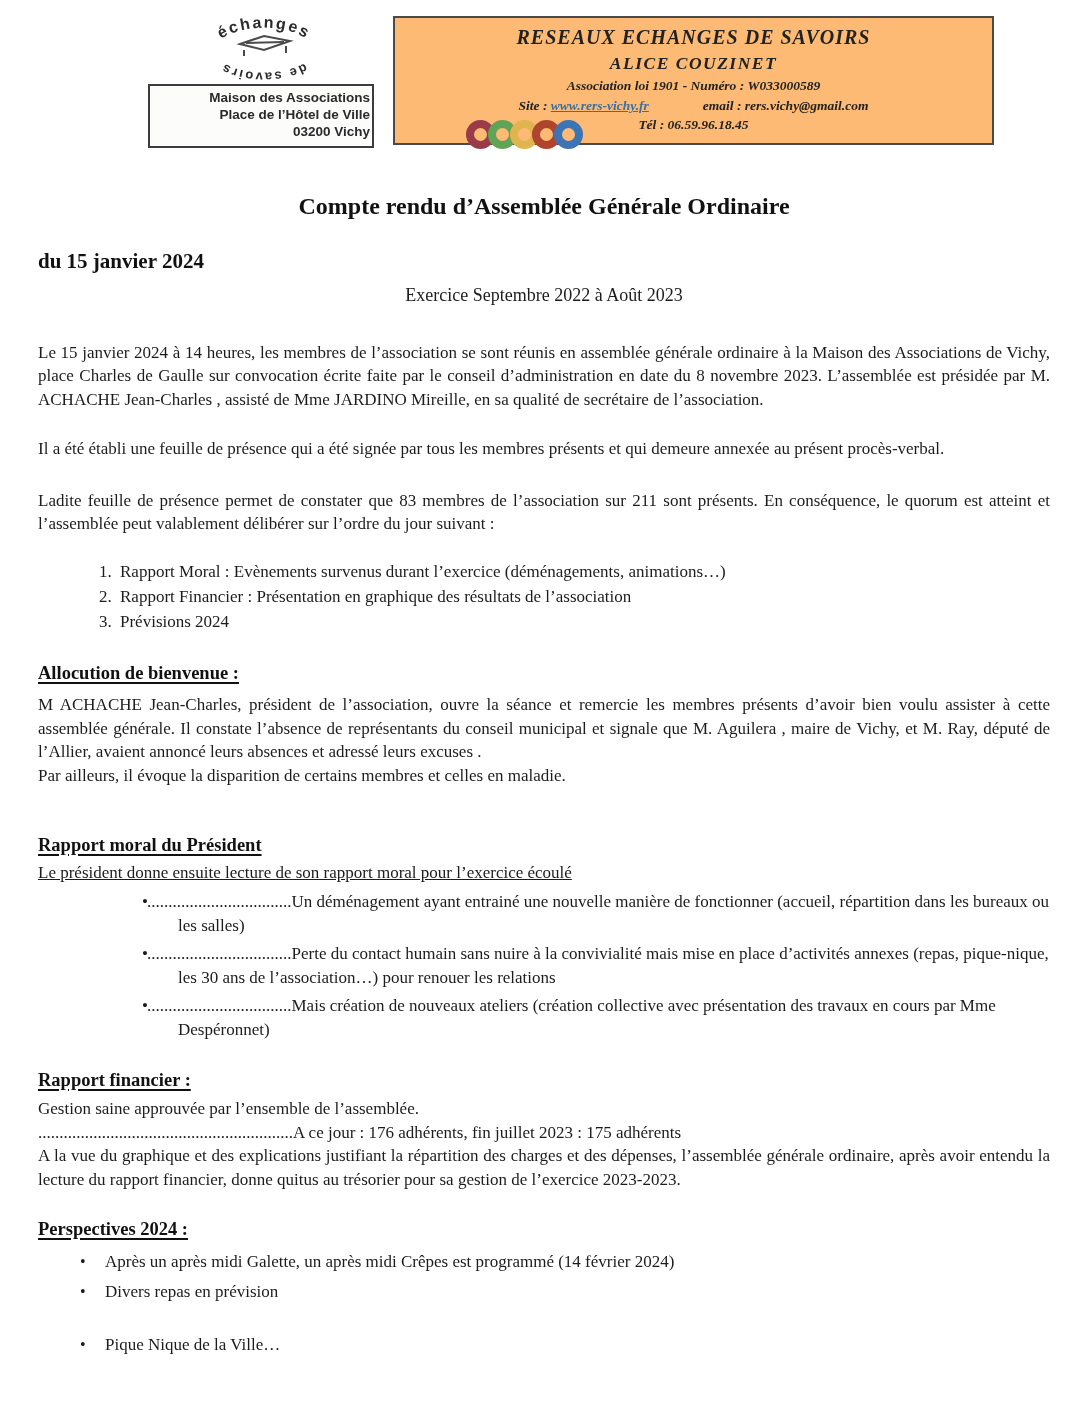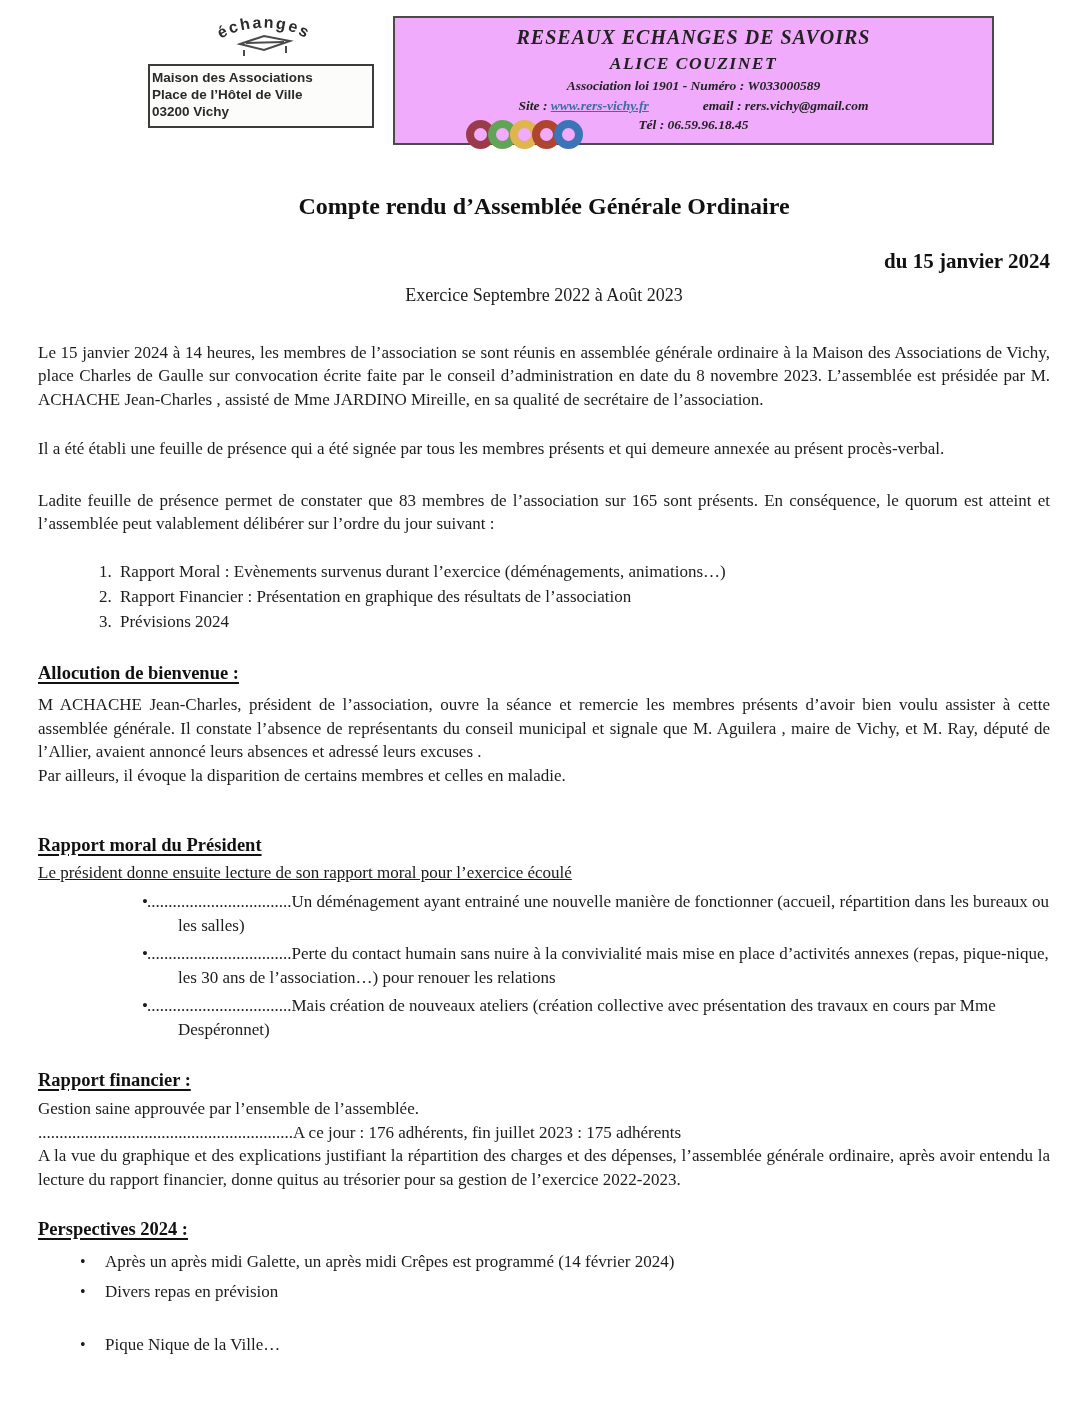--- a/index.html
+++ b/index.html
@@ -14,44 +14,44 @@
     font-family:"Liberation Serif", serif;
     font-size:17px;
     line-height:1.38;
     color:#1c1c1c;
   }
   
   .hdr{position:relative;height:160px;}
   .stamp{position:absolute;left:150px;top:6px;width:152px;height:80px;}
   .stamp text{font-family:"Liberation Sans",sans-serif;font-weight:bold;fill:#2b2b2b;}
   .addr-box{
-    position:absolute;left:110px;top:64px;width:218px;
+    position:absolute;left:110px;top:84px;width:218px;
     border:2px solid #3c3c3c;background:#fcfcfb;
-    text-align:left;padding:4px 2px 5px;
+    text-align:right;padding:4px 2px 5px;
     font-family:"Liberation Sans",sans-serif;font-weight:bold;
     font-size:13.5px;line-height:1.25;color:#2a2a2a;
   }
   .org-box{
     position:absolute;left:355px;top:16px;width:577px;
-    border:2px solid #4a4a4a;background:#f0abfc;
+    border:2px solid #4a4a4a;background:#fdba74;
     text-align:center;padding:7px 10px 8px;
     font-family:"Liberation Serif",serif;font-style:italic;font-weight:bold;
     color:#222;
   }
   .org-title{font-size:20px;letter-spacing:1px;line-height:1.25;}
   .org-sub{font-size:17.5px;letter-spacing:1.5px;line-height:1.5;}
   .org-line{font-size:13.5px;line-height:1.45;}
   .org-siteline{display:flex;justify-content:center;gap:54px;font-size:13.5px;line-height:1.45;}
   .org-link{color:#3a6ea5;text-decoration:underline;cursor:pointer;}
   .rings{position:absolute;left:428px;top:120px;display:flex;align-items:center;}
   .ring{display:inline-block;width:13px;height:13px;border:8px solid #888;border-radius:50%;background:transparent;}
   .ring+.ring{margin-left:-7px;}
   
   .doc-title{margin:30px 0 0;text-align:center;font-size:24px;font-weight:bold;color:#111;}
-  .doc-date{margin:24px 0 0;text-align:right;font-size:21px;font-weight:bold;color:#111;}
+  .doc-date{margin:24px 0 0;text-align:left;font-size:21px;font-weight:bold;color:#111;}
   .doc-exercise{margin:7px 0 16px;text-align:center;font-size:18px;}
   
   .para{margin:0;text-align:justify;}
   .mt1{margin-top:33px;}
   .mt2{margin-top:26px;}
   .mt3{margin-top:28px;}
   ol.agenda{margin:23px 0 0;padding-left:78px;}
   ol.agenda li{line-height:25px;padding-left:4px;}
   .sec-h{margin:27px 0 0;font-size:18.5px;font-weight:bold;color:#111;
          text-decoration:underline;text-underline-offset:3px;text-decoration-thickness:1.5px;}
@@ -121,21 +121,21 @@
       <span class="ring" style="border-color: rgb(60, 116, 184);"></span>
     </div>
   </div>
 
   <h1 class="doc-title">Compte rendu d’Assemblée Générale Ordinaire</h1>
   <h2 class="doc-date">du 15 janvier 2024</h2>
   <div class="doc-exercise">Exercice  Septembre 2022 à Août 2023</div>
 
   <p class="para mt1">Le 15 janvier 2024 à 14 heures, les membres de l’association se sont réunis en assemblée générale ordinaire à la Maison des Associations de Vichy, place Charles de Gaulle sur convocation écrite faite par le conseil d’administration en date du 8 novembre 2023. L’assemblée est présidée par M. ACHACHE Jean-Charles       , assisté de Mme JARDINO Mireille, en sa qualité de secrétaire de l’association.</p>
   <p class="para mt2">Il a été établi une feuille de présence qui a été signée par tous les membres présents et qui demeure annexée au présent procès-verbal.</p>
-  <p class="para mt3">Ladite feuille de présence permet de constater que 83 membres de l’association sur 165 sont présents. En conséquence, le quorum est atteint et l’assemblée peut valablement délibérer sur l’ordre du jour suivant :</p>
+  <p class="para mt3">Ladite feuille de présence permet de constater que 83 membres de l’association sur 211 sont présents. En conséquence, le quorum est atteint et l’assemblée peut valablement délibérer sur l’ordre du jour suivant :</p>
 
   <ol class="agenda">
     <li>Rapport Moral : Evènements survenus durant l’exercice (déménagements, animations…)</li>
     <li>Rapport Financier : Présentation en graphique des résultats de l’association</li>
     <li>Prévisions 2024</li>
   </ol>
 
   <div class="sec-h">Allocution de bienvenue :</div>
   <p class="para after-h">M  ACHACHE Jean-Charles, président de l’association, ouvre la séance et remercie les membres présents d’avoir bien voulu assister à cette assemblée générale. Il constate l’absence de représentants du conseil municipal et signale que M. Aguilera , maire de Vichy, et M. Ray, député de l’Allier, avaient annoncé leurs absences et adressé leurs excuses .</p>
   <p class="para">Par ailleurs, il évoque la disparition de certains membres et celles en maladie.</p>
@@ -144,21 +144,21 @@
   <p class="para" style="margin-top:3px;text-decoration:underline;">Le président donne ensuite lecture de son rapport moral pour l’exercice écoulé</p>
   <ul class="dotted">
     <li>..................................Un déménagement ayant entrainé une nouvelle manière de fonctionner (accueil, répartition dans les bureaux ou les salles)</li>
     <li>..................................Perte du contact humain sans nuire à la convivialité mais mise en place d’activités annexes (repas, pique-nique, les 30 ans de l’association…) pour renouer les relations</li>
     <li>..................................Mais création de nouveaux ateliers (création collective avec présentation des travaux en cours par Mme Despéronnet)</li>
   </ul>
 
   <div class="sec-h" style="margin-top:25px;">Rapport financier :</div>
   <p class="para after-h" style="margin-top:4px;">Gestion saine approuvée par l’ensemble de l’assemblée.</p>
   <p class="para">............................................................A ce jour : 176 adhérents, fin juillet 2023 : 175 adhérents</p>
-  <p class="para">A la vue du graphique et des explications justifiant la répartition des charges et des dépenses, l’assemblée générale ordinaire, après avoir entendu la lecture du rapport financier, donne quitus au trésorier pour sa gestion de l’exercice 2022-2023.</p>
+  <p class="para">A la vue du graphique et des explications justifiant la répartition des charges et des dépenses, l’assemblée générale ordinaire, après avoir entendu la lecture du rapport financier, donne quitus au trésorier pour sa gestion de l’exercice 2023-2023.</p>
 
   <div class="sec-h" style="margin-top:26px;">Perspectives 2024 :</div>
   <ul class="simple">
     <li>Après un après midi Galette, un après midi Crêpes est programmé (14 février 2024)</li>
     <li>Divers repas en prévision</li>
     <li class="gap-above">Pique Nique de la Ville…</li>
   </ul>
 
 </div>
 

